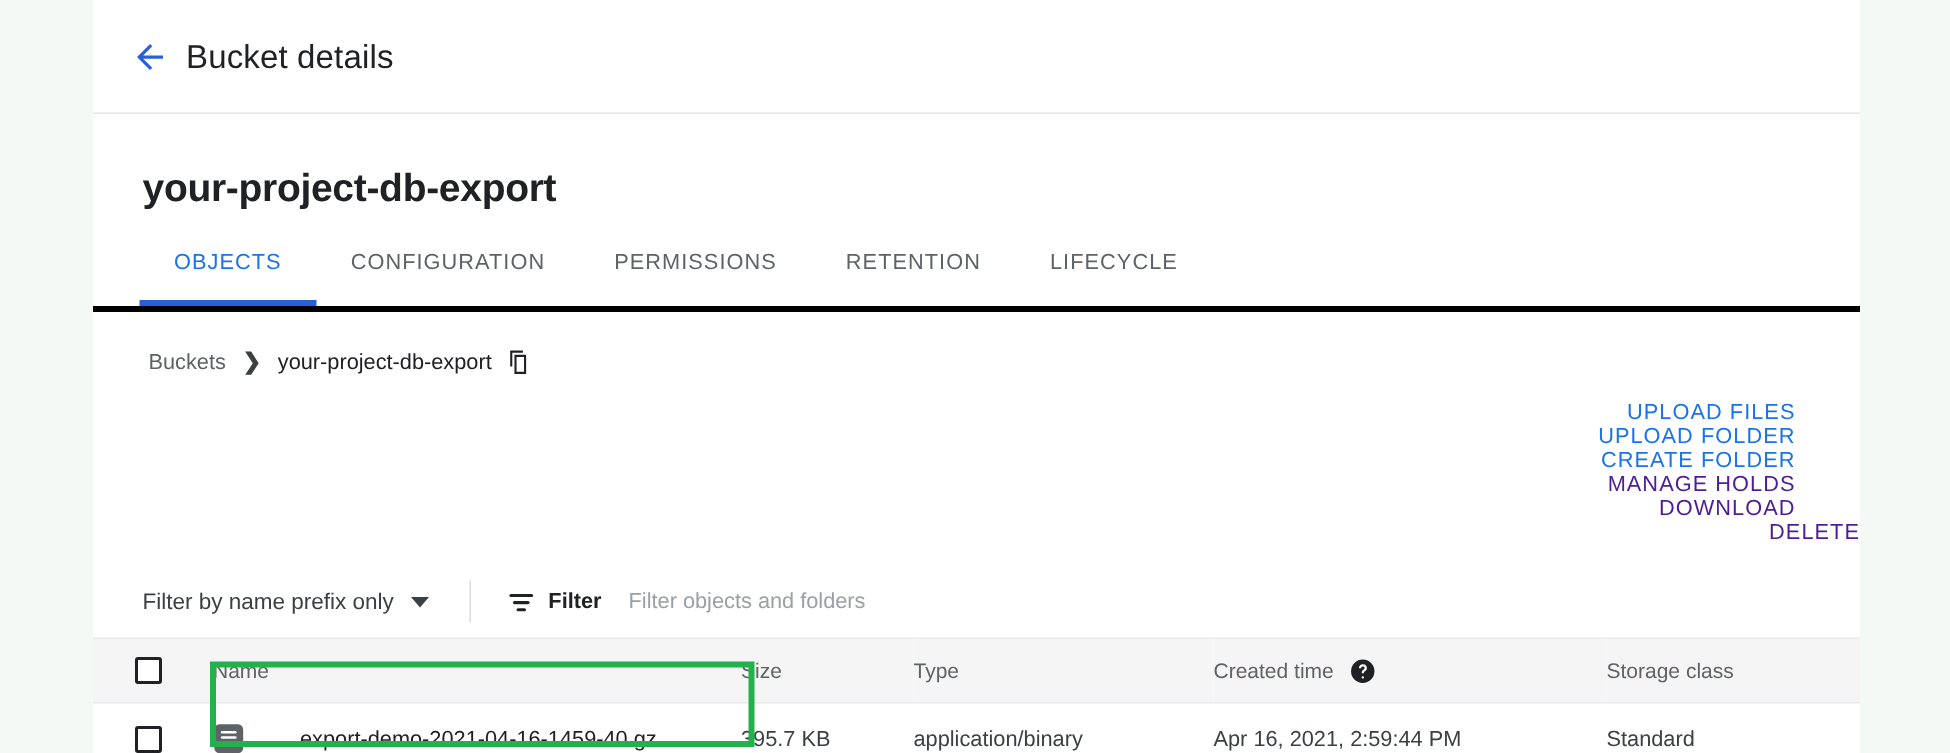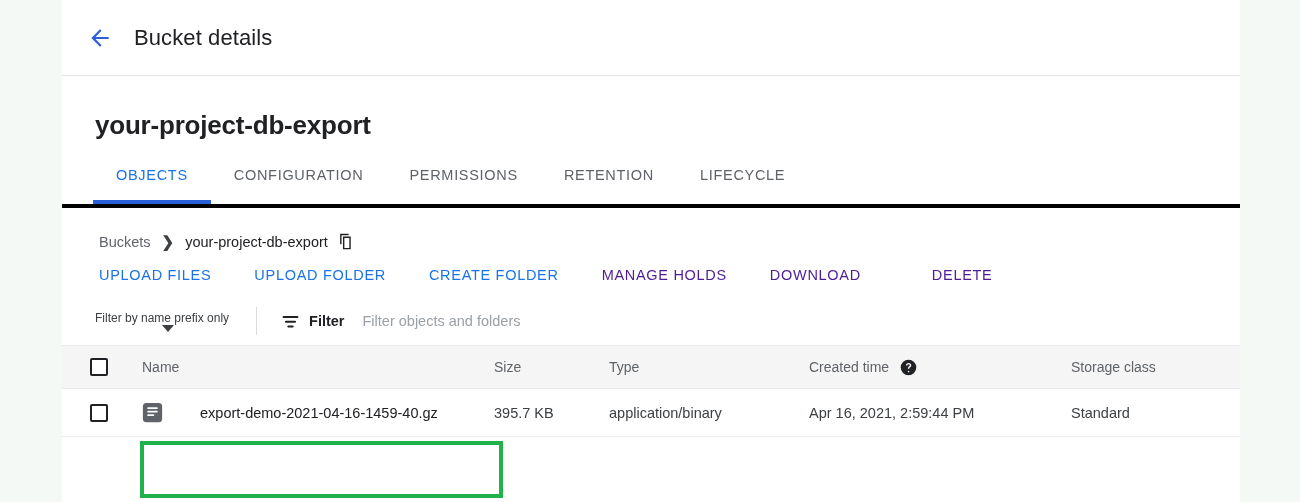--- a/index.html
+++ b/index.html
@@ -46,21 +46,21 @@
     height: 40px;
     margin-left: 18px;
     display: flex;
     align-items: center;
     justify-content: center;
     cursor: pointer;
     border-radius: 50%;
   }
   .back-btn svg { display: block; }
   .topbar-title {
-    margin-left: 14px;
+    margin-left: 4px;
     font-size: 22px;
     color: #202124;
     letter-spacing: .1px;
   }
 
   
   .bucket-title {
     margin: 0;
     padding: 34px 0 0 33px;
     font-size: 26px;
@@ -121,20 +121,21 @@
     cursor: pointer;
     display: inline-flex;
     align-items: center;
   }
 
   
   .actions {
     display: flex;
     align-items: flex-end;
     padding: 17px 0 0 37px;
+    flex-direction: column;
   }
   .action {
     font-size: 14.5px;
     letter-spacing: .7px;
     color: #1a73e8;
     margin-right: 43px;
     cursor: pointer;
     white-space: nowrap;
   }
   .action.disabled { color: #4c1d95; cursor: default; }
@@ -144,25 +145,24 @@
   .filterbar {
     display: flex;
     align-items: center;
     height: 48px;
     padding-left: 33px;
     margin-top: 14px;
   }
   .prefix-select {
     display: flex;
     align-items: center;
-    font-size: 12px;
+    font-size: 15px;
     color: #3c4043;
     cursor: pointer;
     white-space: nowrap;
-    flex-direction: column;
   }
   .caret {
     margin-left: 11px;
     width: 0; height: 0;
     border-left: 6px solid transparent;
     border-right: 6px solid transparent;
     border-top: 7px solid #3c4043;
   }
   .vdiv {
     width: 1px;

